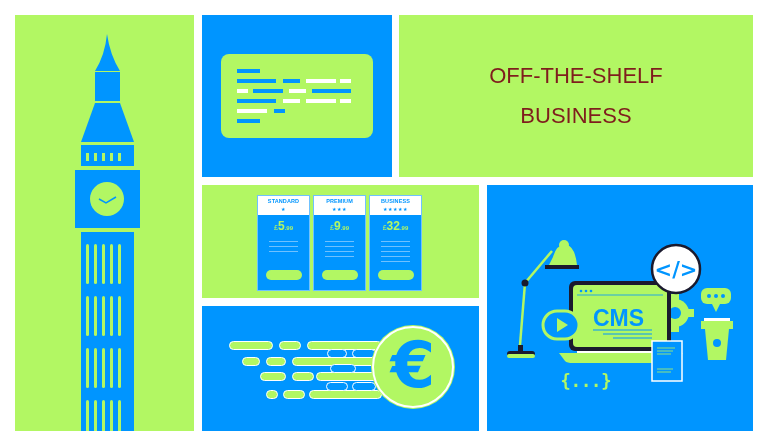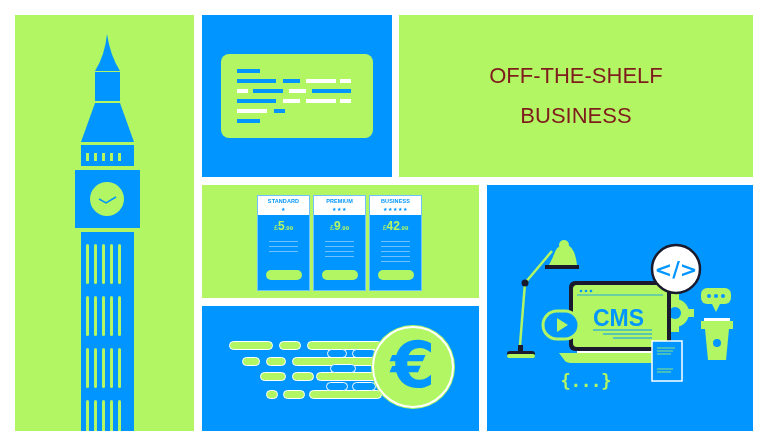--- a/index.html
+++ b/index.html
@@ -156,21 +156,21 @@
     <div class="plan-line" style="top:60px;"></div>
     <div class="plan-btn"></div>
   </div>
 
   <div class="plan" style="left:167px;">
     <div class="plan-head">
       <span class="plan-name">BUSINESS</span>
       <span class="plan-stars">★★★★★</span>
     </div>
     <div class="plan-price">
-      <span class="cur">£</span><span class="big">42</span><span class="small">.99</span>
+      <span class="cur">£</span><span class="big">32</span><span class="small">.99</span>
     </div>
     <div class="plan-line" style="top:45px;"></div>
     <div class="plan-line" style="top:50px;"></div>
     <div class="plan-line" style="top:55px;"></div>
     <div class="plan-line" style="top:60px;"></div>
     <div class="plan-line" style="top:65px;"></div>
     <div class="plan-btn"></div>
   </div>
 </div>
 

